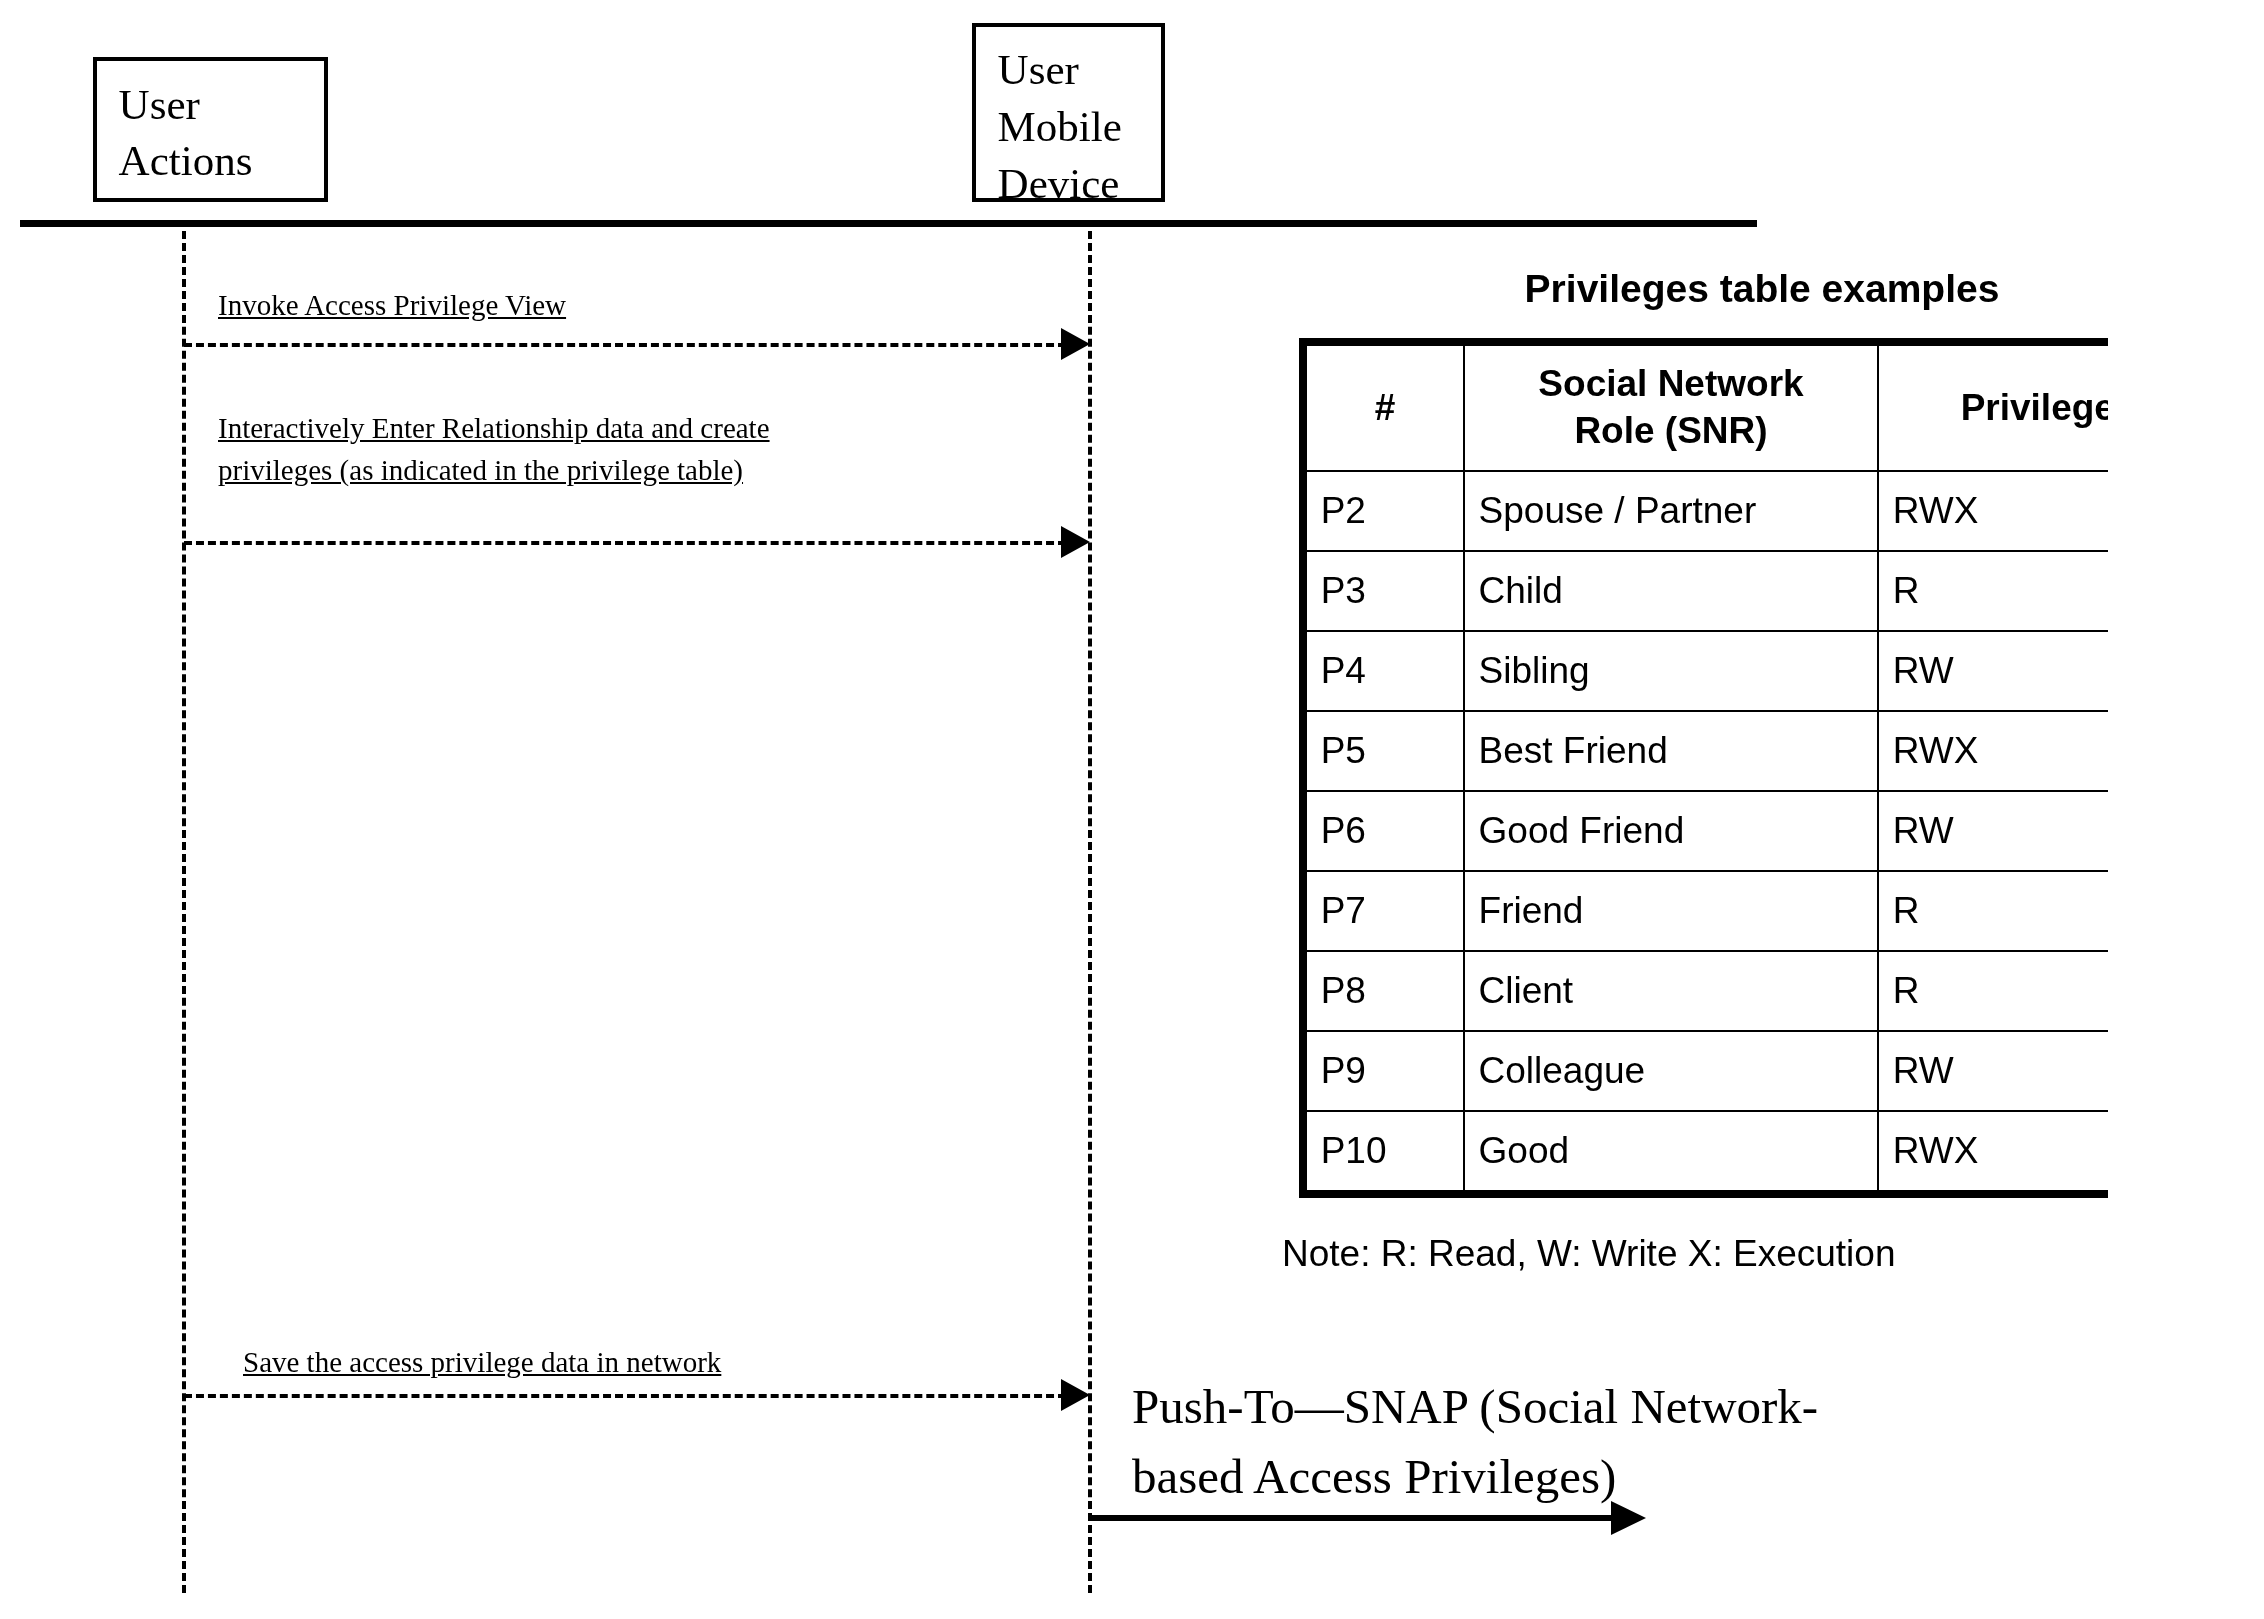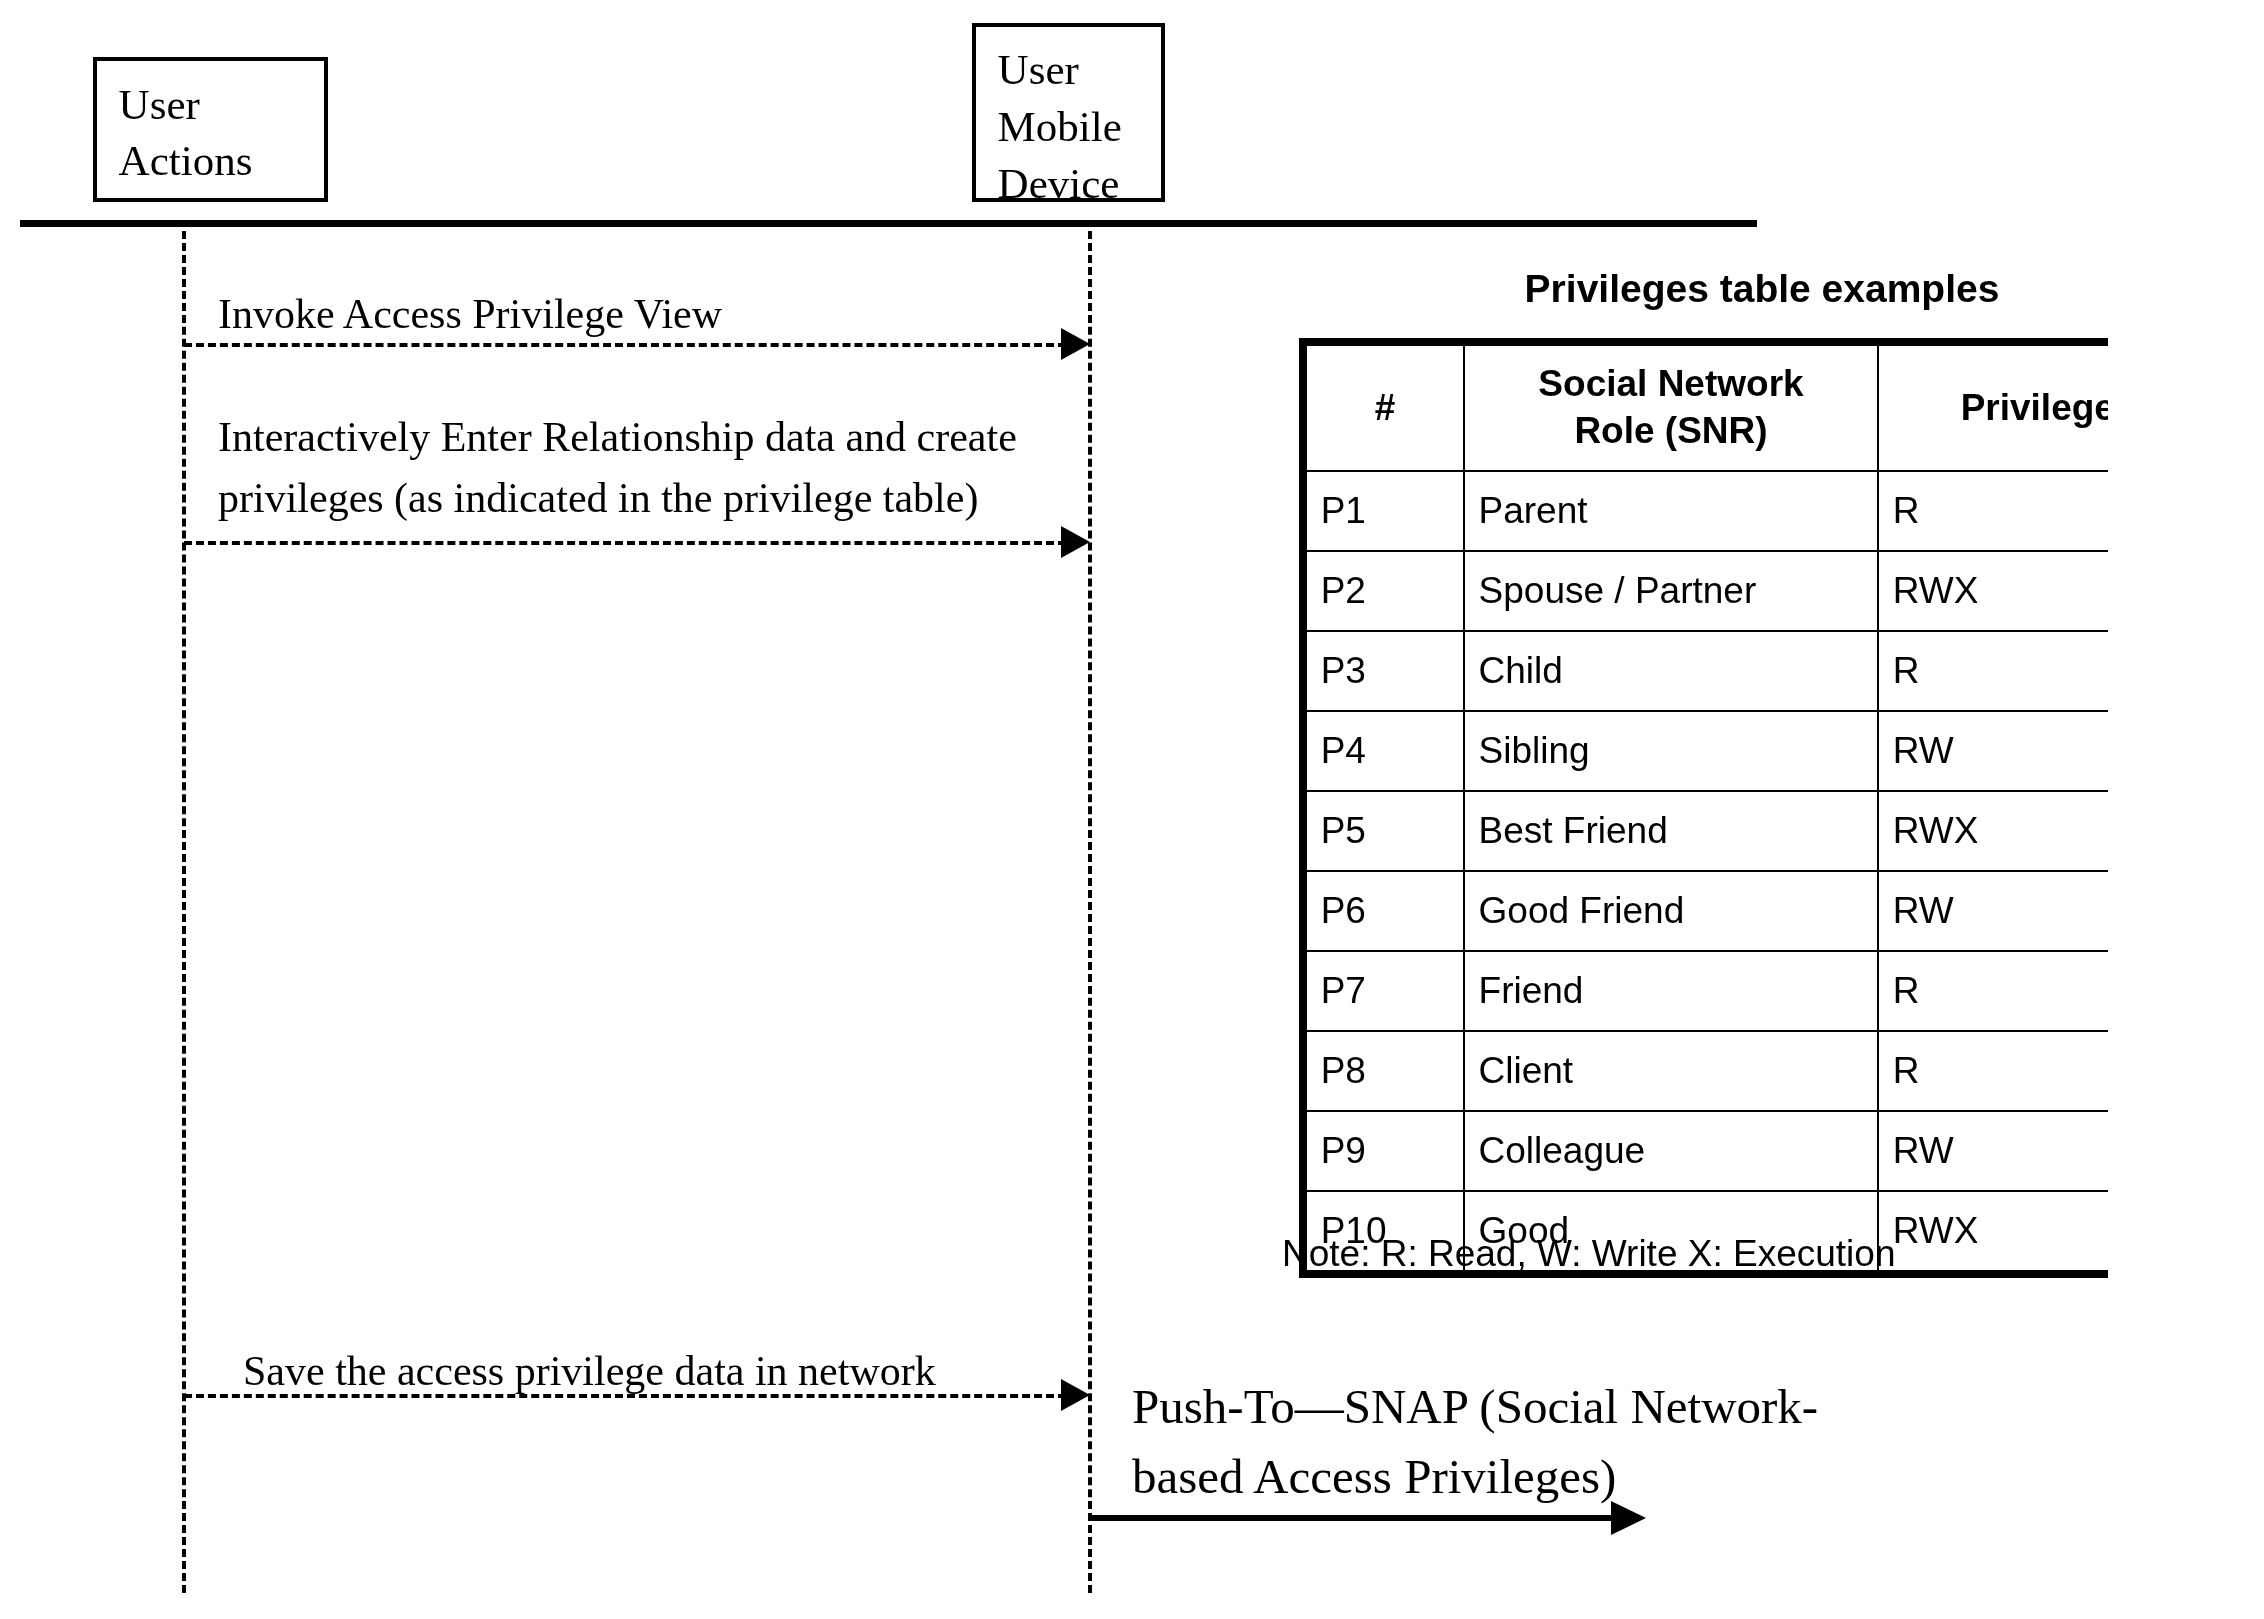--- a/index.html
+++ b/index.html
@@ -55,23 +55,24 @@
     border-top: 4.9px dashed #000;
   }
   .arrowhead-right {
     width: 0; height: 0;
     border-top: 16.7px solid transparent;
     border-bottom: 16.7px solid transparent;
     border-left: 29px solid #000;
   }
   .msg-label {
     font-family: "Liberation Serif", serif;
-    font-size: 42px;
+    font-size: 29px;
     line-height: 1.45;
     white-space: pre-line;
+    text-decoration: underline;
   }
 
   
   #msg1-line   { left: 184px; top: 343px; width: 882px; }
   #msg1-arrow  { left: 1061px; top: 328px; }
   #msg1-label  { left: 218px; top: 284px; width: 843px; }
 
   
   #msg2-line   { left: 184px; top: 541px; width: 882px; }
   #msg2-arrow  { left: 1061px; top: 526px; }
@@ -195,25 +196,20 @@
       <thead>
         <tr>
           <th>#</th>
           <th style="white-space:pre-line;">Social Network
 Role (SNR)</th>
           <th>Privileges</th>
         </tr>
       </thead>
       <tbody id="priv-tbody">
           <tr>
-            <td>P1</td>
-            <td>Parent</td>
-            <td>R</td>
-          </tr>
-          <tr>
             <td>P2</td>
             <td>Spouse / Partner</td>
             <td>RWX</td>
           </tr>
           <tr>
             <td>P3</td>
             <td>Child</td>
             <td>R</td>
           </tr>
           <tr>

